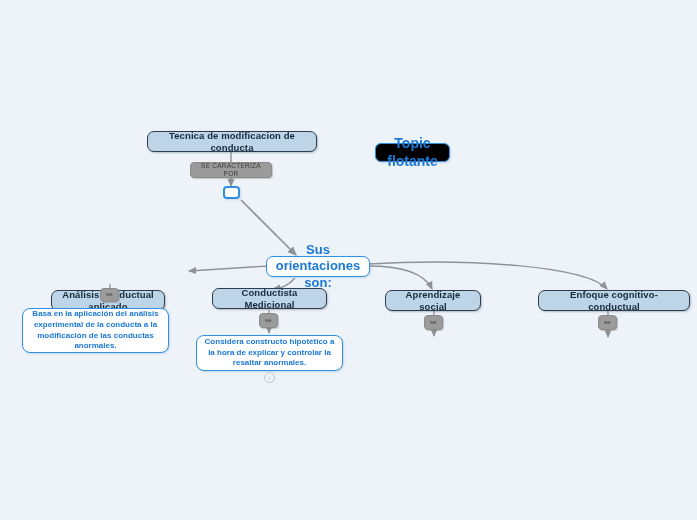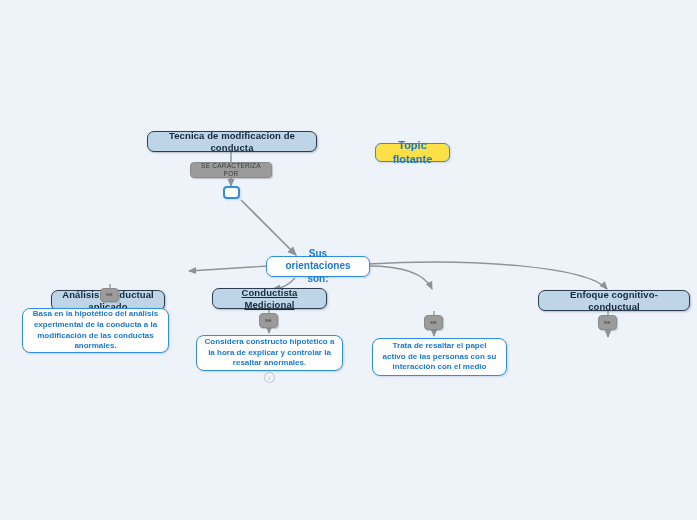--- a/index.html
+++ b/index.html
@@ -65,33 +65,33 @@
     box-shadow: 1px 1px 2px rgba(120,150,175,.30);
   }
 
   
   .bluetopic {
     background: #ffffff;
     border: 1.6px solid #2f8fe0;
     border-radius: 7px;
     color: #1b78d4;
     font-weight: bold;
-    font-size: 10px;
+    font-size: 13px;
     padding: 4px 10px;
     box-shadow: 1px 1px 2px rgba(120,150,175,.30);
   }
 
   
   .floating {
-    background: #fde047;
+    background: #000000;
     border: 1.5px solid #2f8fe0;
     border-radius: 6px;
     color: #1b78d4;
     font-weight: bold;
-    font-size: 11px;
+    font-size: 14px;
     padding: 4px 1px;
     box-shadow: 1px 1px 2px rgba(120,150,175,.30);
   }
 
   
   .pill {
     background: #9b9b9b;
     border: 1px solid #8a8a8a;
     border-radius: 4px;
     color: #3b3b3b;
@@ -179,33 +179,33 @@
   <div class="node emptybox" style="left:223px; top:186px;"></div>
 
   <div class="node floating" style="left:375px; top:143px; width:75px; height:19px;">Topic flotante</div>
 
   <div class="node bluetopic" style="left:266px; top:256px; width:104px; height:21px;">Sus orientaciones son:</div>
 
   <div class="node topic" style="left:51px; top:262px; width:114px; height:21px;margin-top:28px;">Análisis conductual aplicado</div>
 
   <div class="node pill small" style="left:100px; top:288px; width:19px; height:14px;">se</div>
 
-  <div class="node note" style="left:22px; top:308px; width:147px; height:45px;">Basa en la hipotético del análisis experimental de la conducta a la modificación de las conductas anormales.</div>
-
-  <div class="node topic" style="left:212px; top:288px; width:115px; height:21px;text-decoration:underline;">Conductista Medicional</div>
+  <div class="node note" style="left:22px; top:308px; width:147px; height:45px;">Basa en la aplicación del análisis experimental de la conducta a la modificación de las conductas anormales.</div>
+
+  <div class="node topic" style="left:212px; top:288px; width:115px; height:21px;">Conductista Medicional</div>
 
   <div class="node pill small" style="left:259px; top:313px; width:19px; height:15px;">se</div>
 
   <div class="node note" style="left:196px; top:335px; width:147px; height:36px;">Considera constructo hipotético a la hora de explicar y controlar la resaltar anormales.</div>
 
   <div class="marker" style="left:264px; top:372px;">i</div>
 
+  <div class="node topic" style="left:385px; top:290px; width:96px; height:21px;">Aprendizaje social</div>
 
   <div class="node pill small" style="left:424px; top:315px; width:19px; height:15px;">se</div>
 
-  <div class="node note" style="left:372px; top:338px; width:135px; height:38px;">Trata de resaltar el papel activo de las personas con su interacción con el medio</div>
 
   <div class="node topic" style="left:538px; top:290px; width:152px; height:21px;">Enfoque cognitivo-conductual</div>
 
   <div class="node pill small" style="left:598px; top:315px; width:19px; height:15px;">se</div>
 
 
 </div>
 
 </body></html>

